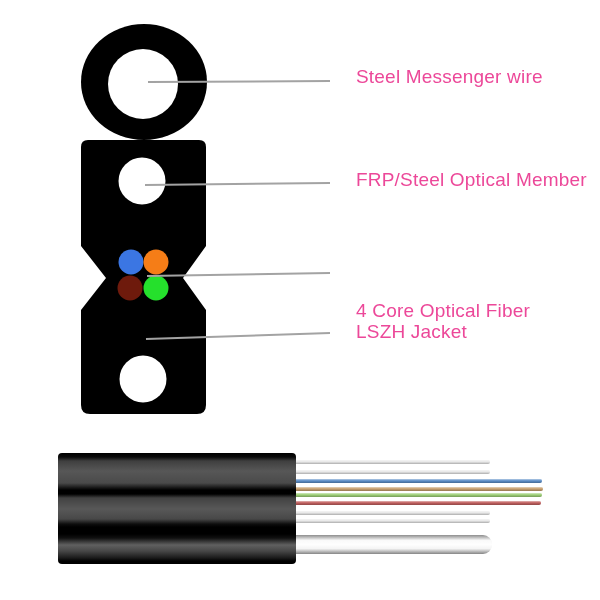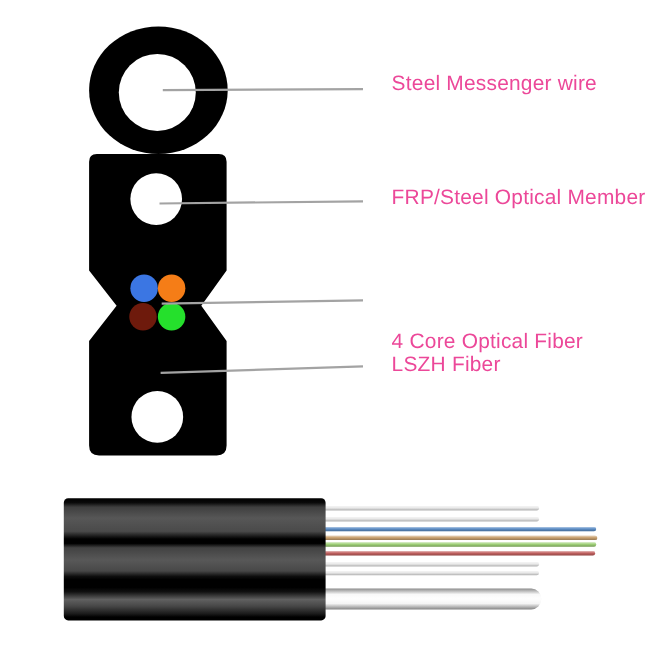--- a/index.html
+++ b/index.html
@@ -79,21 +79,21 @@
 
     <line x1="148" y1="82" x2="330" y2="81" stroke-width="2" stroke="#a3a3a3"></line>
     <line x1="145" y1="185" x2="330" y2="183" stroke-width="2" stroke="#a3a3a3"></line>
     <line x1="147" y1="276" x2="330" y2="273" stroke-width="2" stroke="#a3a3a3"></line>
     <line x1="146" y1="339" x2="330" y2="333" stroke-width="2" stroke="#a3a3a3"></line>
   </svg>
 
   <div class="label label-1">Steel Messenger wire</div>
   <div class="label label-2">FRP/Steel Optical Member</div>
   <div class="label label-3">4 Core Optical Fiber</div>
-  <div class="label label-4">LSZH Fiber</div>
+  <div class="label label-4">LSZH Jacket</div>
 
   <div>
     <div class="strip wire-a" style="background: rgb(232, 232, 232);"></div>
     <div class="strip wire-b" style="background: rgb(232, 232, 232);"></div>
     <div class="strip fiber-blue" style="background: rgb(93, 142, 199);"></div>
     <div class="strip fiber-tan" style="background: rgb(201, 160, 110);"></div>
     <div class="strip fiber-green" style="background: rgb(158, 208, 119);"></div>
     <div class="strip fiber-red" style="background: rgb(194, 96, 95);"></div>
     <div class="strip wire-c" style="background: rgb(232, 232, 232);"></div>
     <div class="strip wire-d" style="background: rgb(232, 232, 232);"></div>

